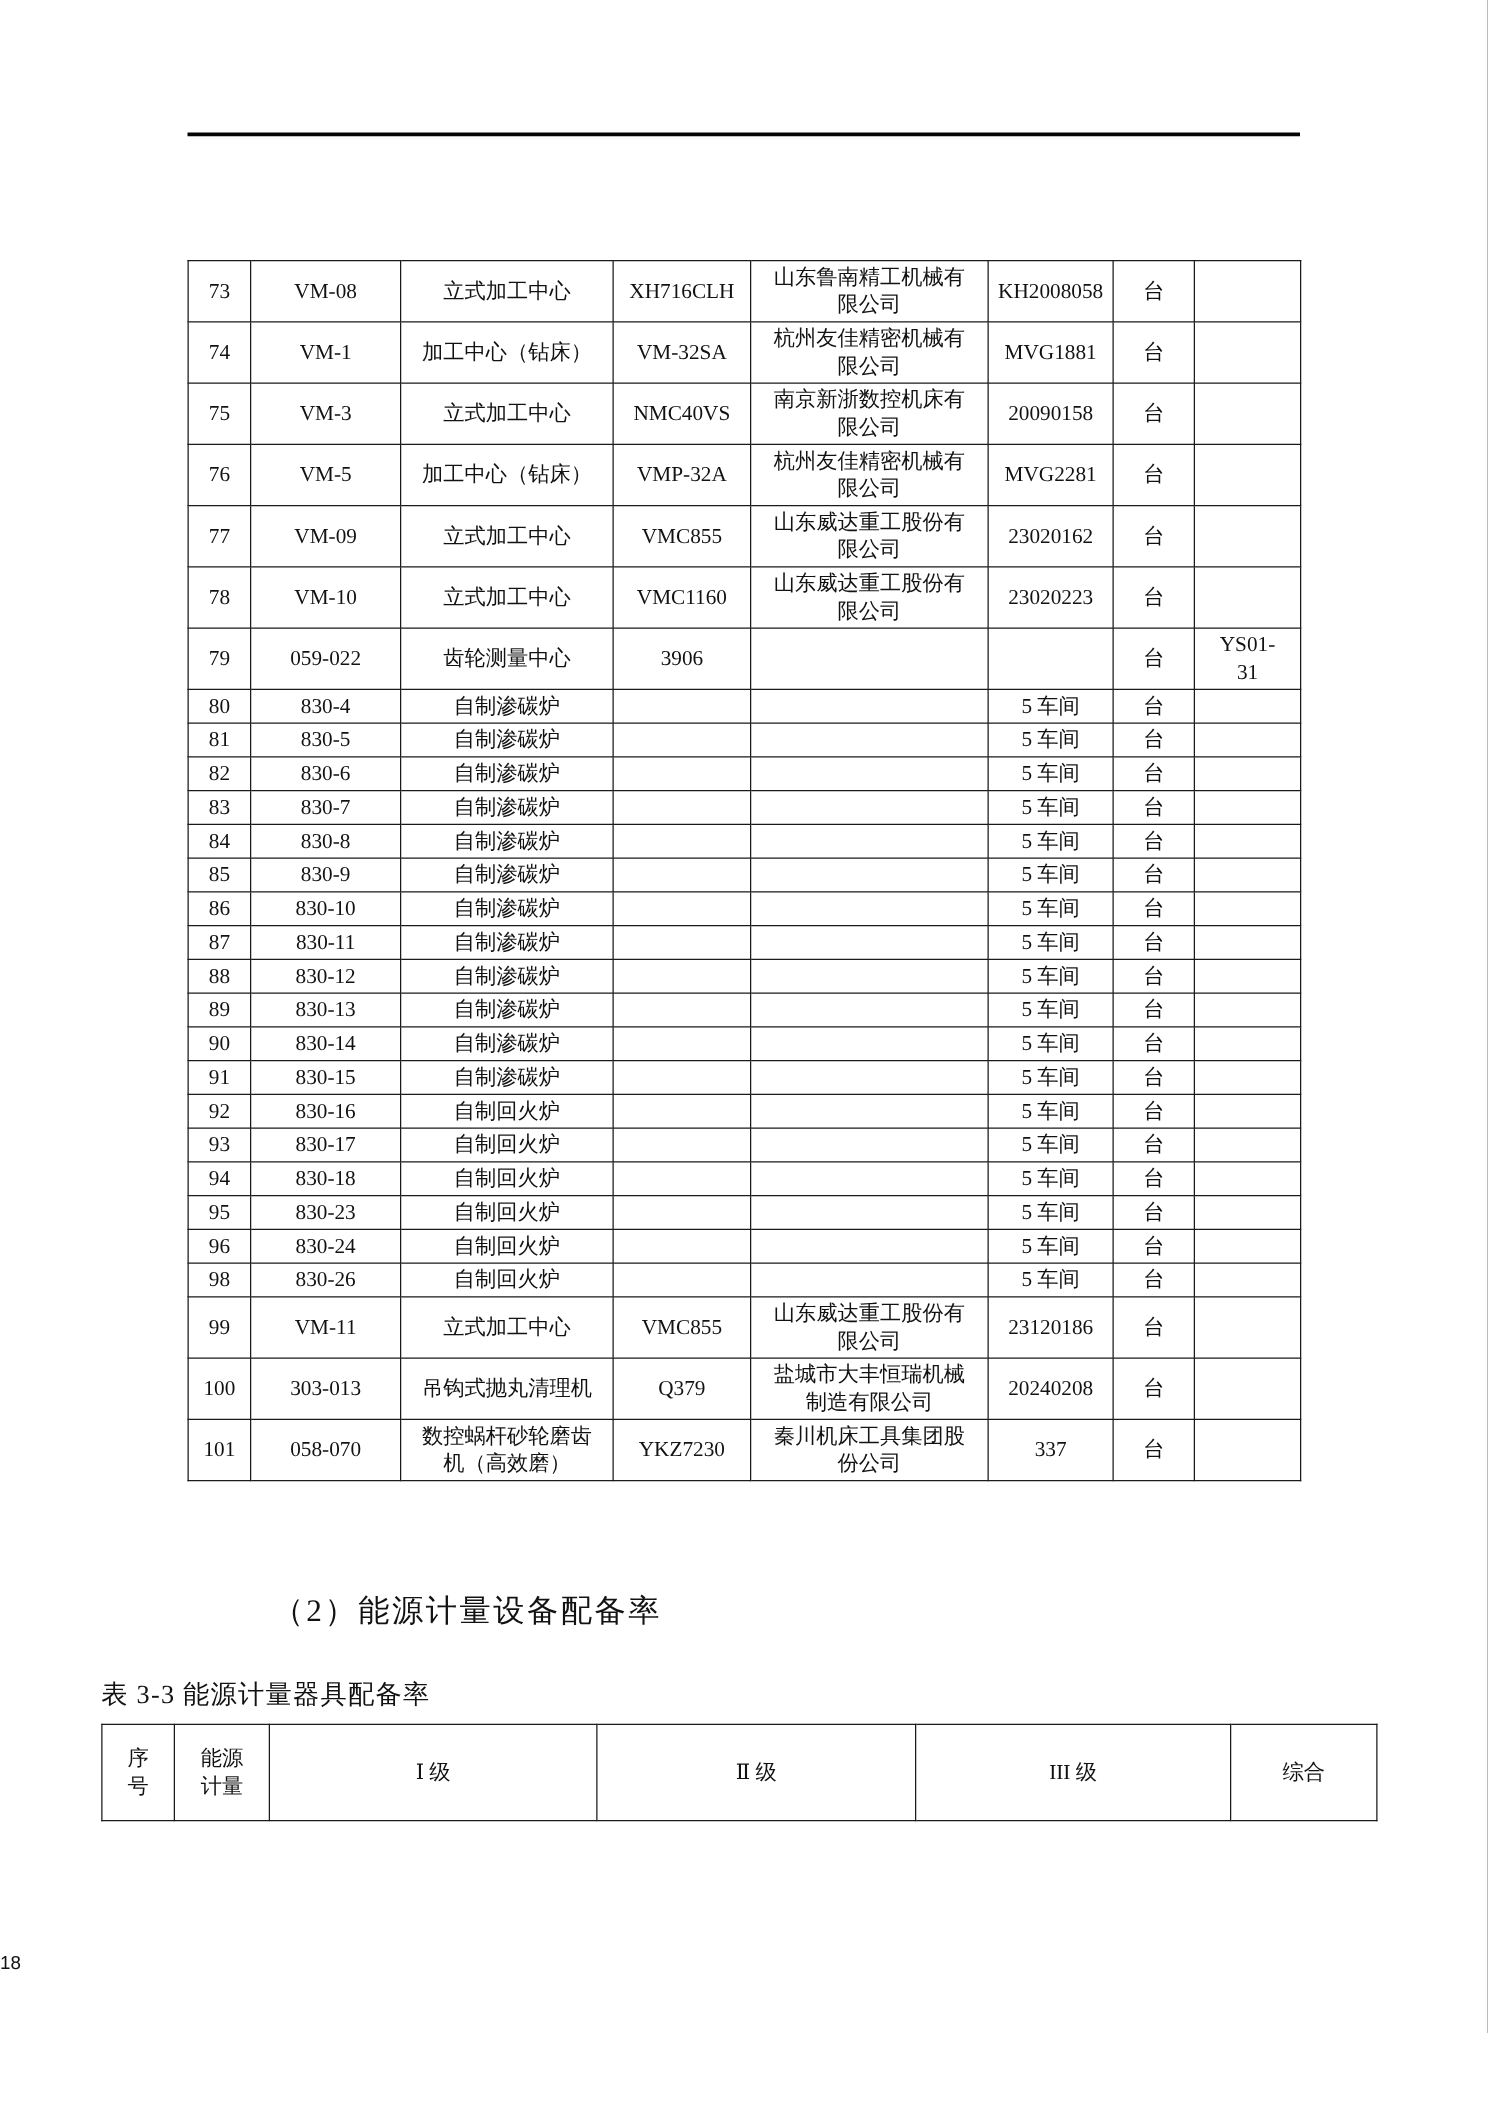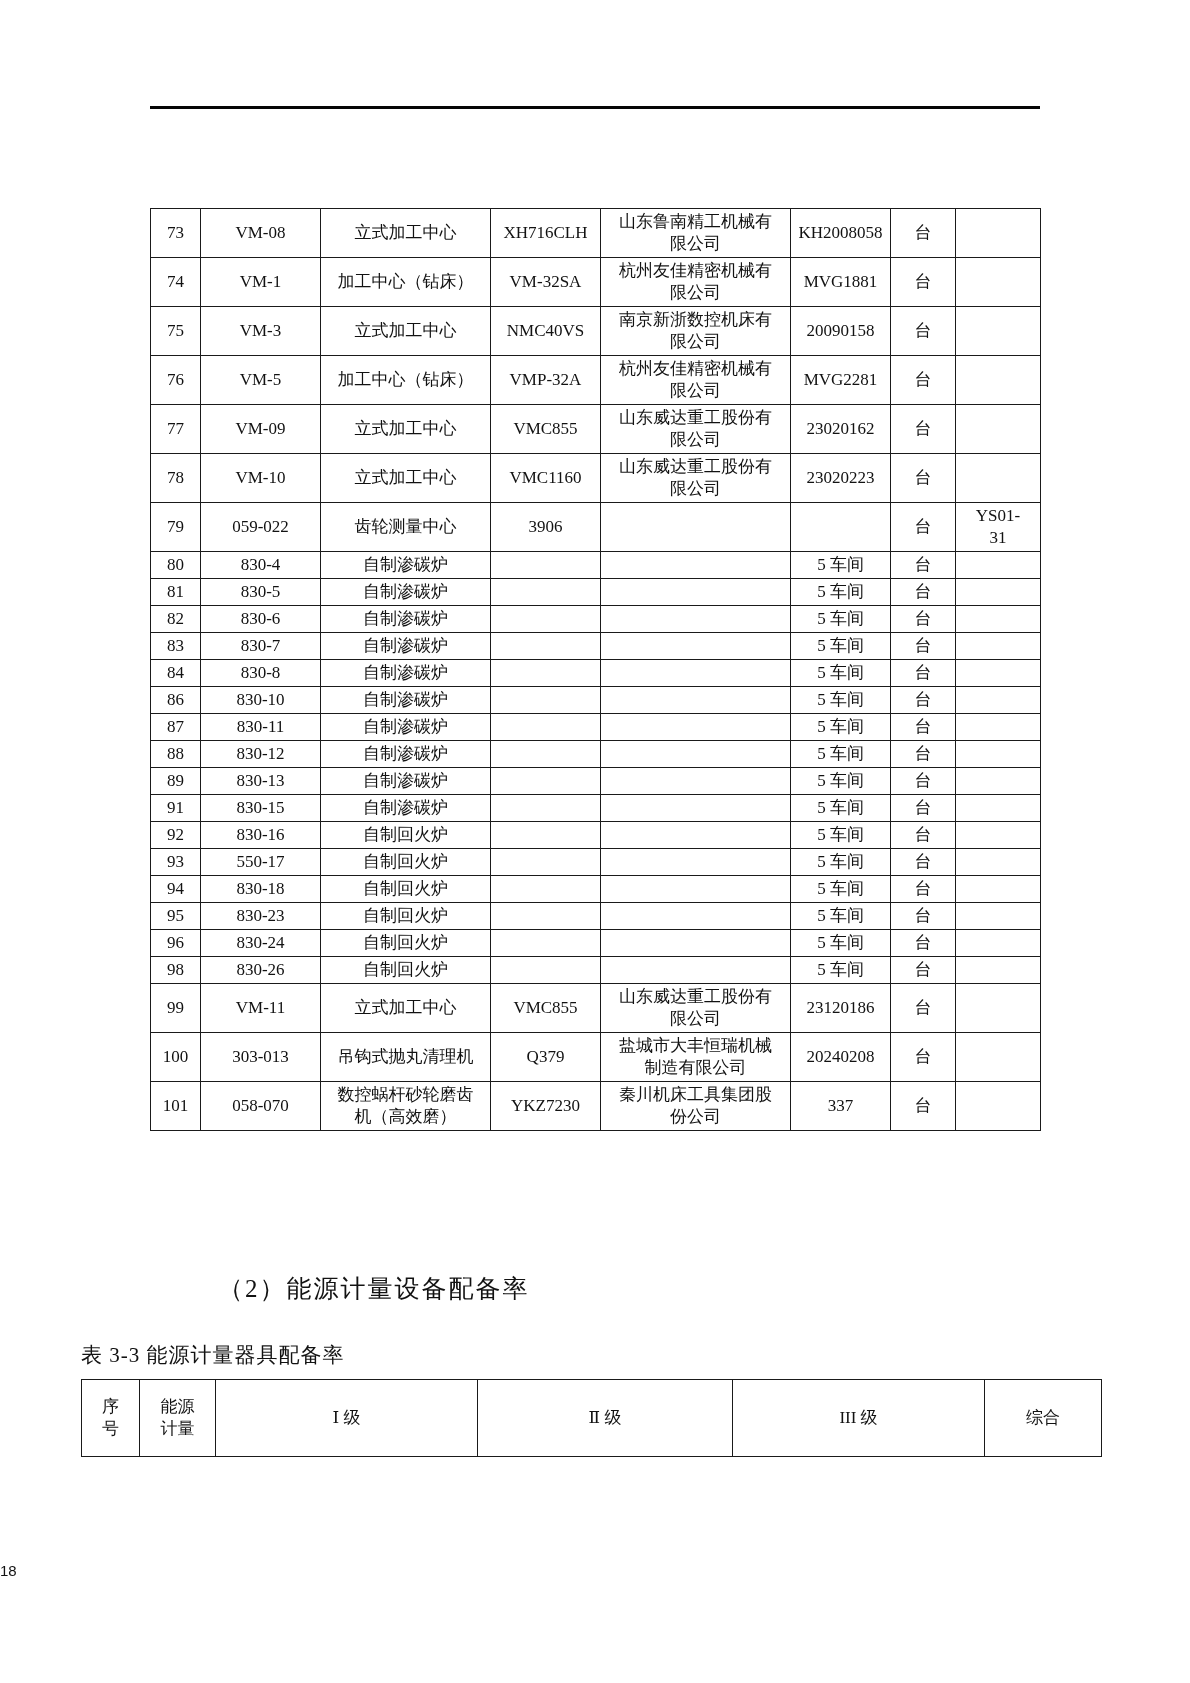--- a/index.html
+++ b/index.html
@@ -220,20 +220,30 @@
           <td class="c-no">84</td>
           <td class="c-code">830-8</td>
           <td class="c-name">自制渗碳炉</td>
           <td class="c-model"></td>
           <td class="c-maker"></td>
           <td class="c-serial">5 车间</td>
           <td class="c-unit">台</td>
           <td class="c-remark"></td>
         </tr>
 
+        <tr>
+          <td class="c-no">85</td>
+          <td class="c-code">830-9</td>
+          <td class="c-name">自制渗碳炉</td>
+          <td class="c-model"></td>
+          <td class="c-maker"></td>
+          <td class="c-serial">5 车间</td>
+          <td class="c-unit">台</td>
+          <td class="c-remark"></td>
+        </tr>
 
         <tr>
           <td class="c-no">86</td>
           <td class="c-code">830-10</td>
           <td class="c-name">自制渗碳炉</td>
           <td class="c-model"></td>
           <td class="c-maker"></td>
           <td class="c-serial">5 车间</td>
           <td class="c-unit">台</td>
           <td class="c-remark"></td>
@@ -265,20 +275,30 @@
           <td class="c-no">89</td>
           <td class="c-code">830-13</td>
           <td class="c-name">自制渗碳炉</td>
           <td class="c-model"></td>
           <td class="c-maker"></td>
           <td class="c-serial">5 车间</td>
           <td class="c-unit">台</td>
           <td class="c-remark"></td>
         </tr>
 
+        <tr>
+          <td class="c-no">90</td>
+          <td class="c-code">830-14</td>
+          <td class="c-name">自制渗碳炉</td>
+          <td class="c-model"></td>
+          <td class="c-maker"></td>
+          <td class="c-serial">5 车间</td>
+          <td class="c-unit">台</td>
+          <td class="c-remark"></td>
+        </tr>
 
         <tr>
           <td class="c-no">91</td>
           <td class="c-code">830-15</td>
           <td class="c-name">自制渗碳炉</td>
           <td class="c-model"></td>
           <td class="c-maker"></td>
           <td class="c-serial">5 车间</td>
           <td class="c-unit">台</td>
           <td class="c-remark"></td>
@@ -290,21 +310,21 @@
           <td class="c-name">自制回火炉</td>
           <td class="c-model"></td>
           <td class="c-maker"></td>
           <td class="c-serial">5 车间</td>
           <td class="c-unit">台</td>
           <td class="c-remark"></td>
         </tr>
 
         <tr>
           <td class="c-no">93</td>
-          <td class="c-code">550-17</td>
+          <td class="c-code">830-17</td>
           <td class="c-name">自制回火炉</td>
           <td class="c-model"></td>
           <td class="c-maker"></td>
           <td class="c-serial">5 车间</td>
           <td class="c-unit">台</td>
           <td class="c-remark"></td>
         </tr>
 
         <tr>
           <td class="c-no">94</td>

